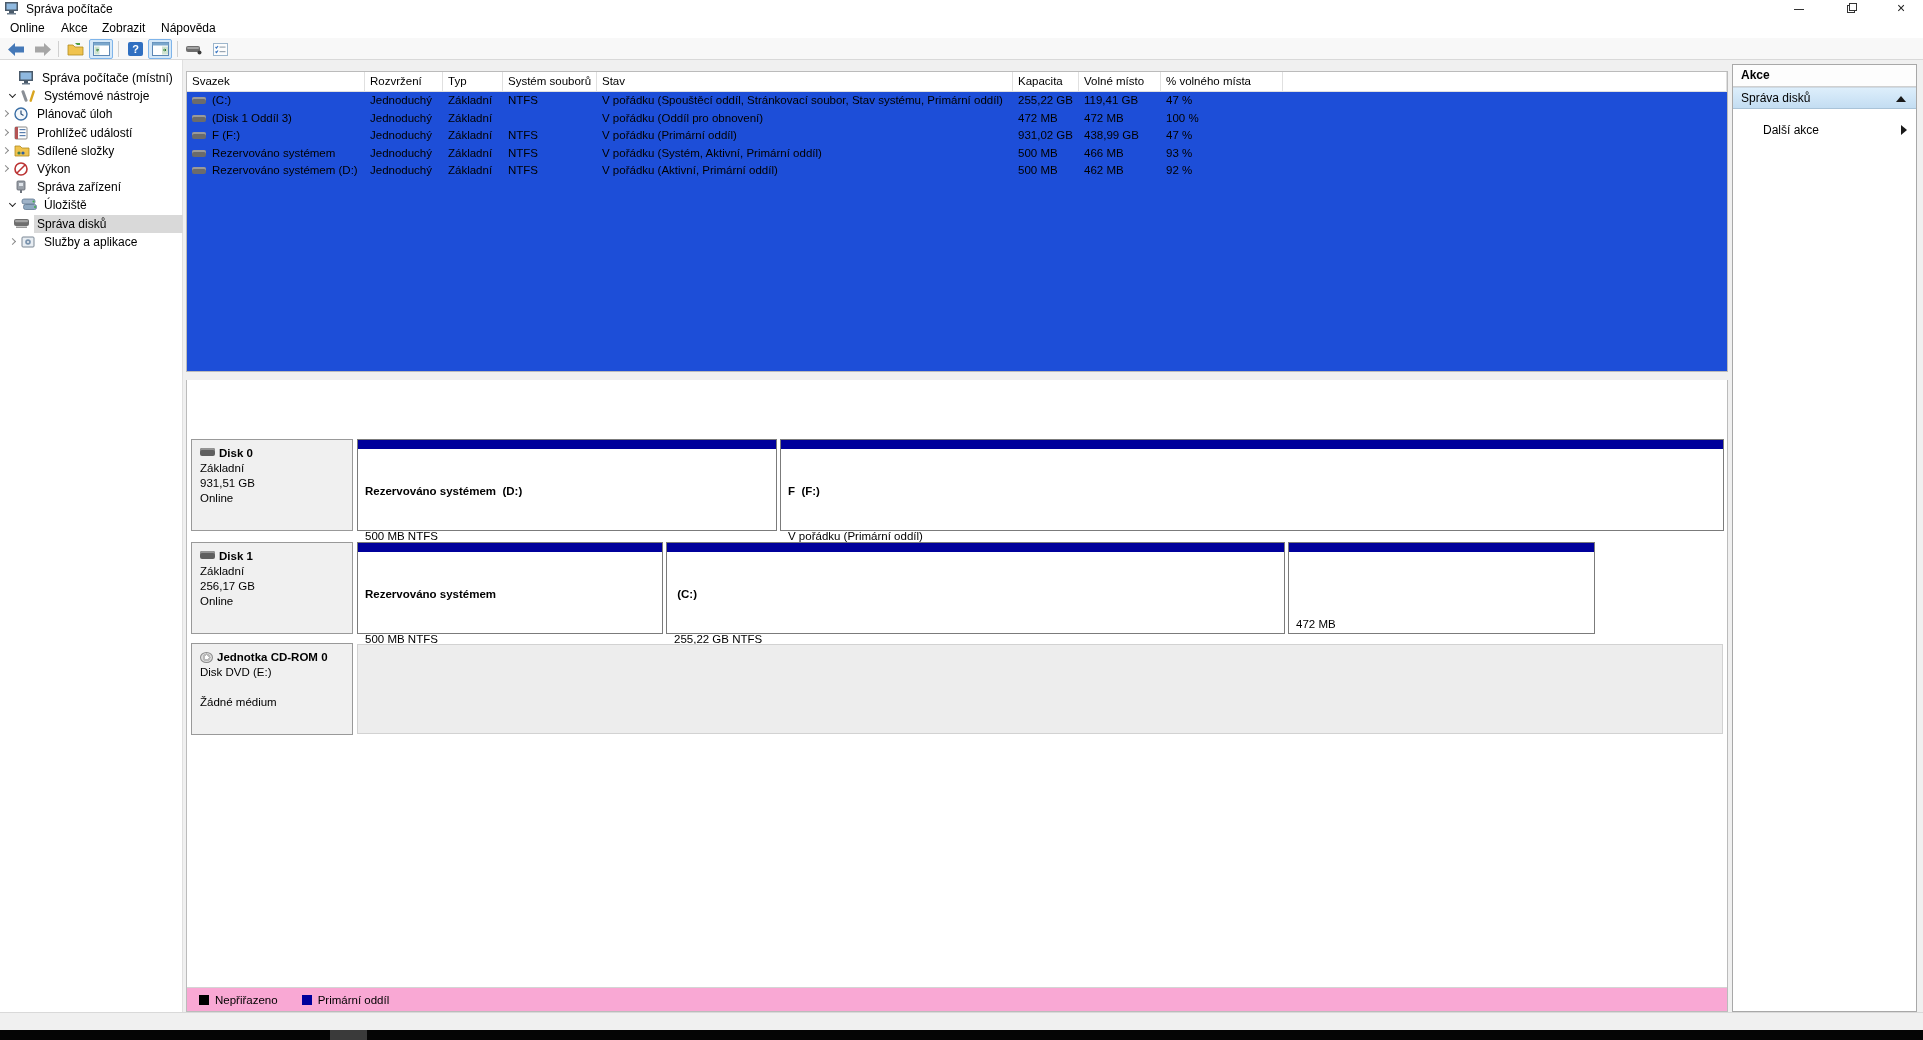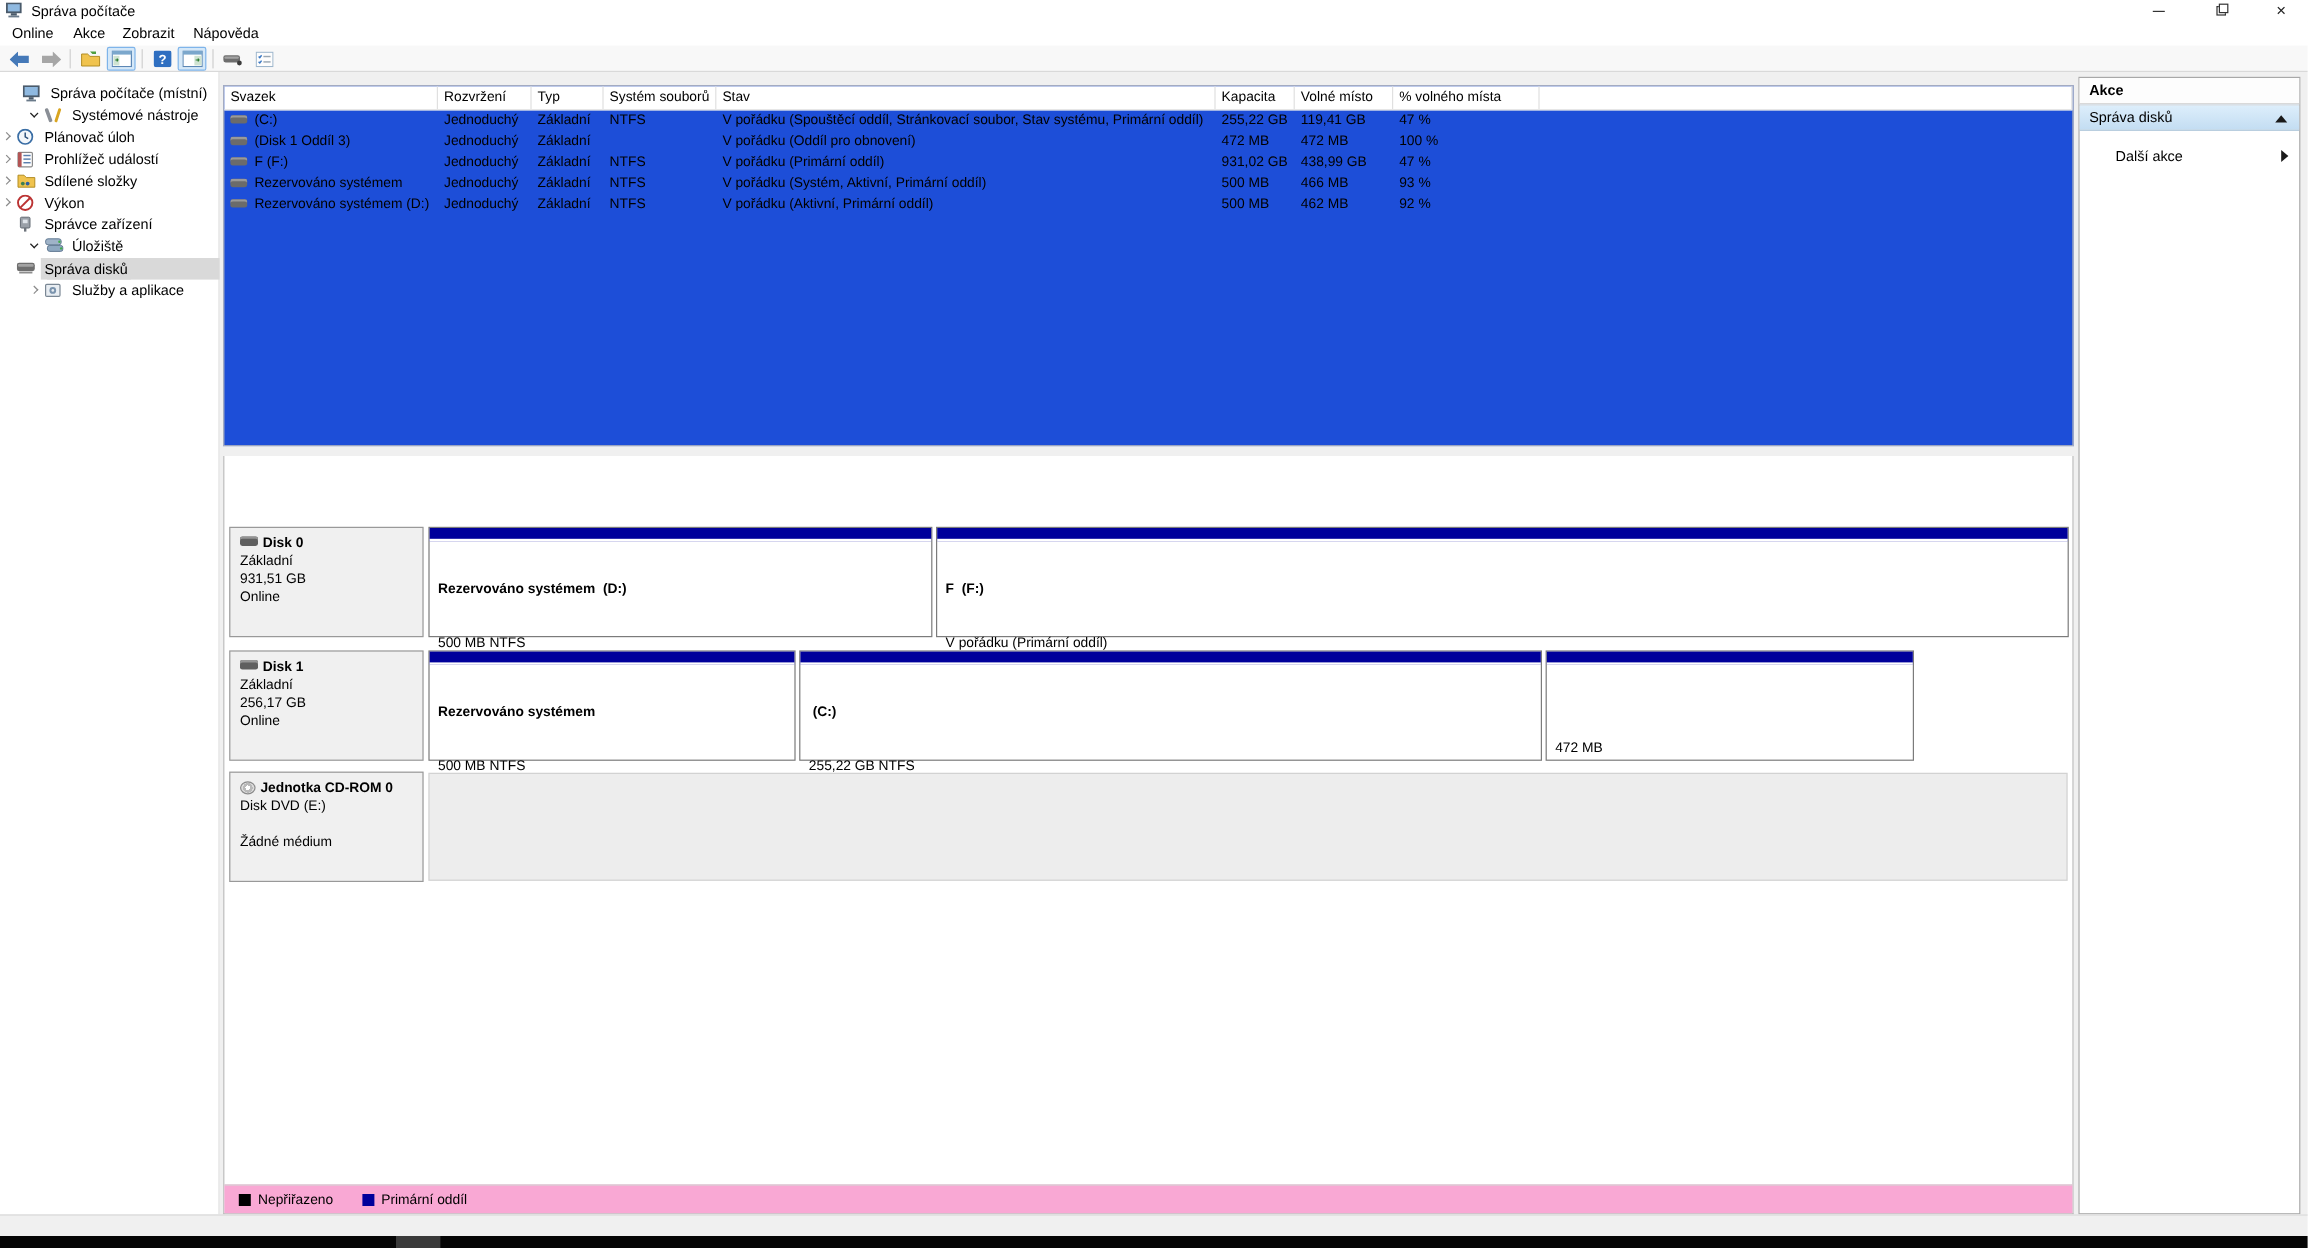--- a/index.html
+++ b/index.html
@@ -35,21 +35,21 @@
   .tree-panel { position:absolute; left:0; top:0; width:183px; height:952px; background:#fff; border-right:1px solid #e0e0e0; }
   .tree-rows { position:absolute; left:0; top:9px; width:183px; }
   .tree-row { height:18.2px; line-height:18.2px; white-space:nowrap; display:flex; align-items:center; }
   .tree-row .chev { width:12px; height:12px; position:relative; flex:0 0 12px; }
   .chev.closed::after { content:""; position:absolute; left:3px; top:3px; width:4px; height:4px;
      border-right:1.2px solid #8a8a8a; border-bottom:1.2px solid #8a8a8a; transform:rotate(-45deg); }
   .chev.open::after { content:""; position:absolute; left:3px; top:2px; width:4px; height:4px;
      border-right:1.4px solid #222; border-bottom:1.4px solid #222; transform:rotate(45deg); }
   .tree-row .ticon { width:16px; height:14px; margin:0 4px 0 2px; flex:0 0 16px; }
   .tree-row .tlabel { padding:0 3px; }
-  .lvl0 { padding-left:5px; } .lvl1 { padding-left:23px; } .lvl2 { }
+  .lvl0 { padding-left:5px; } .lvl1 { padding-left:7px; } .lvl2 { }
   .tree-row.selected .tlabel { background:#d9d9d9; }
   .tree-row.selected { background:linear-gradient(to right, transparent 39px, #d9d9d9 39px); }
 
   
   .vol-section { position:absolute; left:186px; top:11px; width:1542px; height:301px; background:#1d4ed8; border:1px solid #bbb; }
   .vt-header { display:grid; grid-template-columns:178px 78px 60px 94px 416px 66px 82px 122px 1fr;
     height:20px; border-bottom:1px solid #e0e0e0; background:#fff; }
   .vt-h { padding:3px 0 0 5px; border-right:1px solid #e0e0e0; white-space:nowrap; overflow:hidden; font-size:11.5px; }
   .vt-row { display:grid; grid-template-columns:178px 78px 60px 94px 416px 66px 82px 122px 1fr; height:17.5px; }
   .vt-c { padding:2px 0 0 5px; white-space:nowrap; overflow:hidden; font-size:11.5px; }
@@ -261,21 +261,21 @@
         </div>
         <div class="tree-row lvl2">
           <span class="chev"></span>
           <span class="ticon">
             <svg width="15" height="14" viewBox="0 0 15 14">
                 <rect x="3" y="1" width="8" height="9" rx="1" fill="#9aa0a8" stroke="#5f6670" stroke-width="0.8"></rect>
                 <rect x="5" y="3" width="4" height="3" fill="#dfe4ea"></rect>
                 <rect x="6" y="10" width="2" height="3" fill="#6e747c"></rect>
               </svg>
           </span>
-          <span class="tlabel">Správce zařízení</span>
+          <span class="tlabel">Správa zařízení</span>
         </div>
         <div class="tree-row lvl1">
           <span class="chev open"></span>
           <span class="ticon">
             <svg width="16" height="13" viewBox="0 0 16 13">
                 <rect x="1" y="1" width="13" height="5" rx="2" fill="#9fb3c8" stroke="#5f7790" stroke-width="0.8"></rect>
                 <rect x="2.5" y="6.5" width="13" height="5" rx="2" fill="#8ea8c0" stroke="#5f7790" stroke-width="0.8"></rect>
                 <circle cx="12.5" cy="3.5" r="1" fill="#3fae49"></circle>
                 <circle cx="14" cy="9" r="1" fill="#3fae49"></circle>
               </svg>

